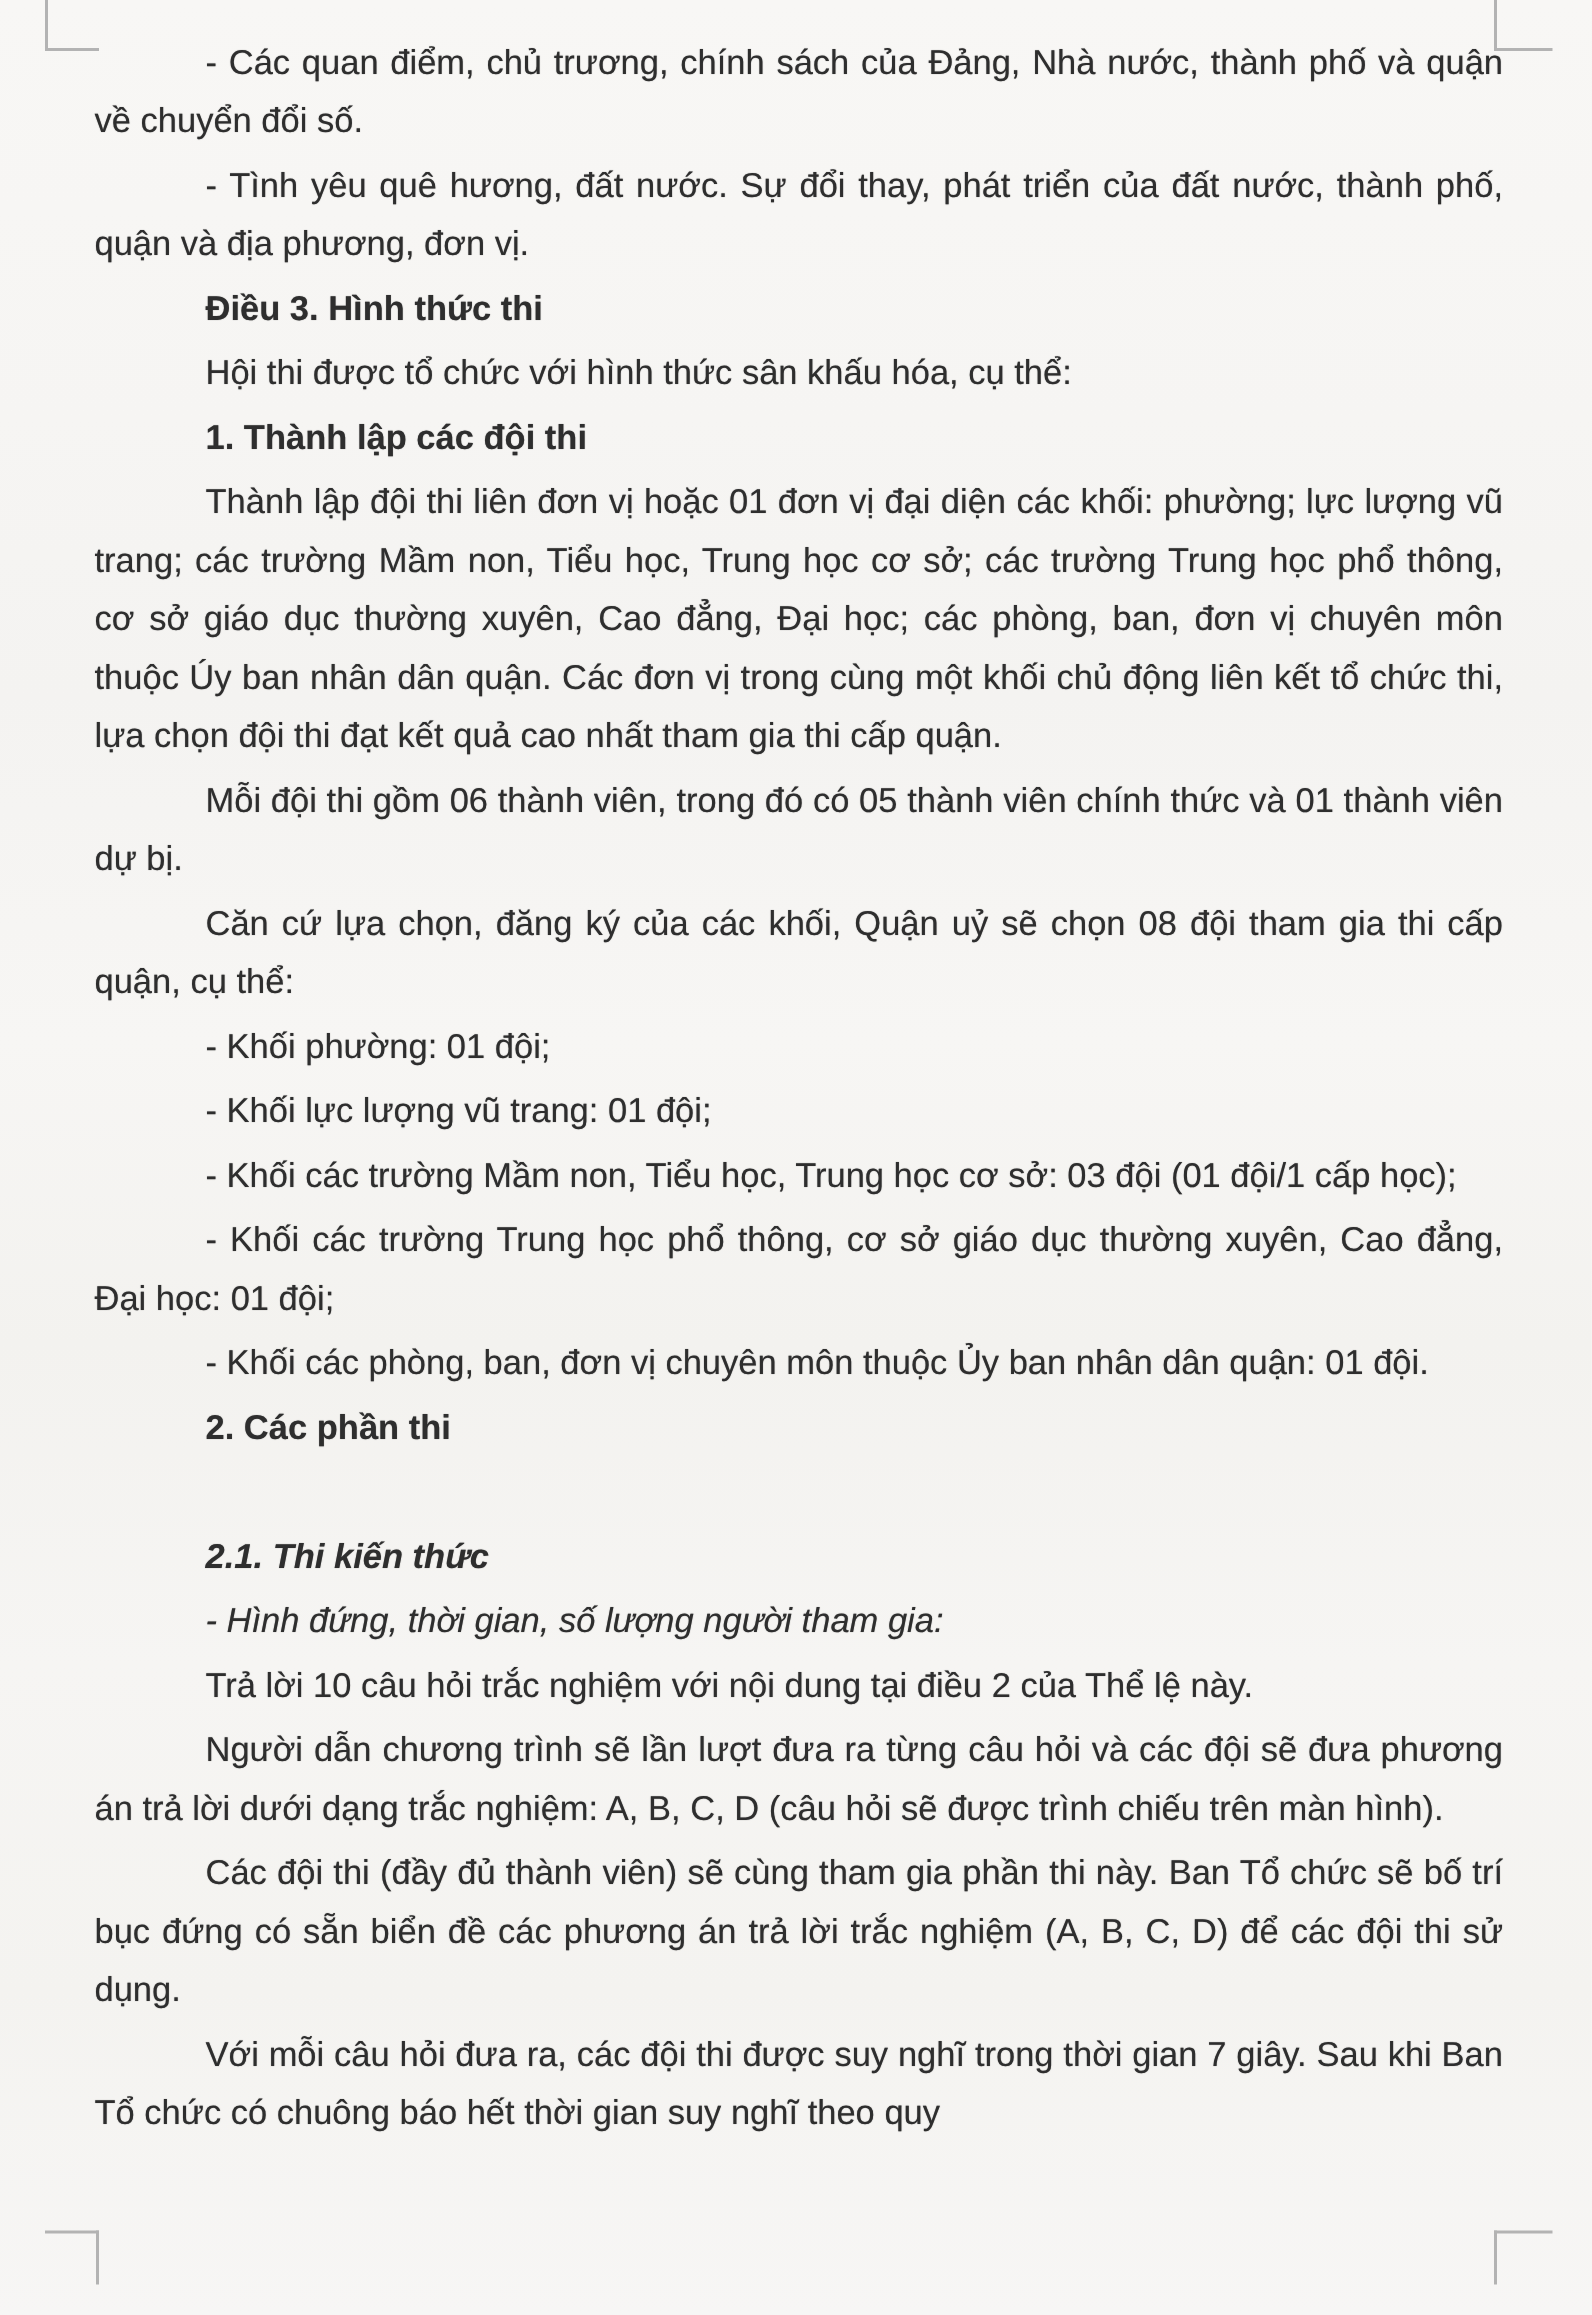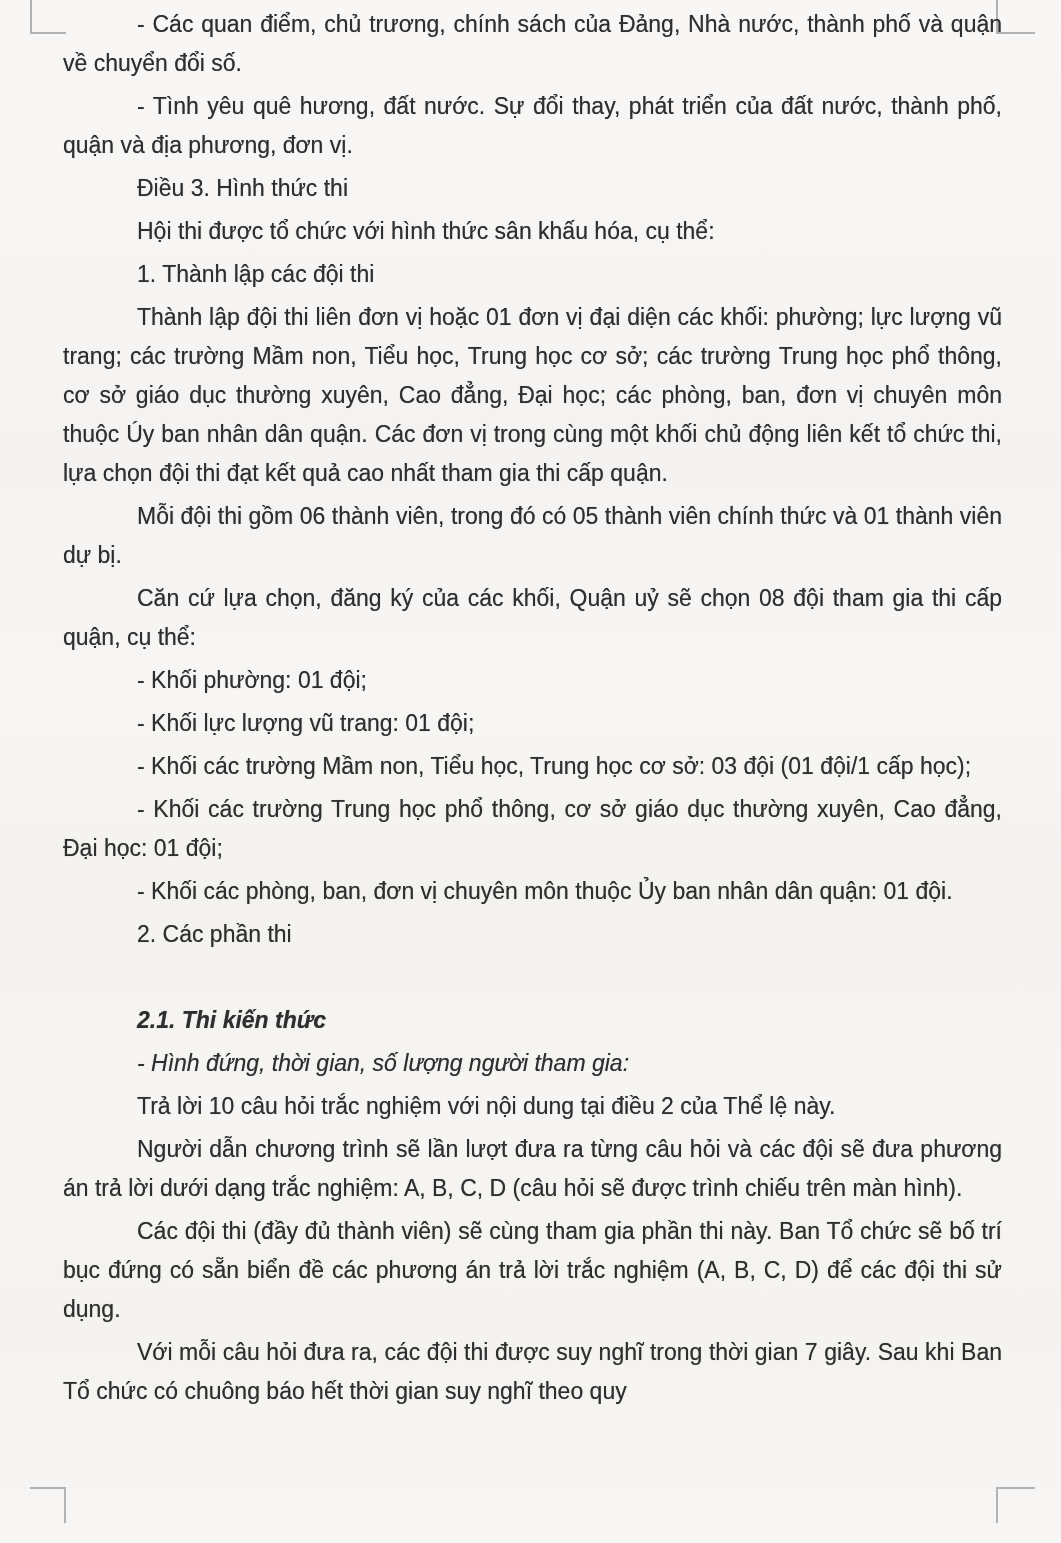--- a/index.html
+++ b/index.html
@@ -13,33 +13,33 @@
     position:relative;
     background:var(--bg);
     background-image:linear-gradient(180deg,
       #f8f7f5 0%, #f6f5f3 18%, #f4f3f1 30%, #f7f6f4 45%,
       #f3f2ef 58%, #f6f5f3 72%, #f4f3f0 86%, #f7f6f5 100%);
     overflow:hidden;
     font-family:"Liberation Sans","DejaVu Sans",sans-serif;
   }
   #doc{
     position:absolute;
-    left:63px; top:5px;
+    left:63px; top:22px;
     width:939px;
     color:var(--ink);
     font-size:23px;
     line-height:39px;
     text-align:justify;
     text-shadow:0 0 0.7px rgba(46,46,46,0.55);
   }
   #doc p{
     margin:0 0 4px 0;
     text-indent:74px;
   }
-  #doc p.h-bold{font-weight:normal;text-align:left;}
+  #doc p.h-bold{font-weight:bold;text-align:left;}
   #doc p.h-bold-italic{font-weight:bold;font-style:italic;text-align:left;margin-top:47px;}
   #doc p.italic{font-style:italic;text-align:left;}
   .crop{position:absolute;width:34px;height:34px;}
   .crop.tl{left:30px;top:-2px;border-left:2px solid var(--mark);border-bottom:2px solid var(--mark);}
   .crop.tr{left:996px;top:-2px;width:37px;border-left:2px solid var(--mark);border-bottom:2px solid var(--mark);}
   .crop.bl{left:30px;top:1487px;border-right:2px solid var(--mark);border-top:2px solid var(--mark);}
   .crop.br{left:996px;top:1487px;width:37px;border-left:2px solid var(--mark);border-top:2px solid var(--mark);}
 </style>
 </head>
 <body>

